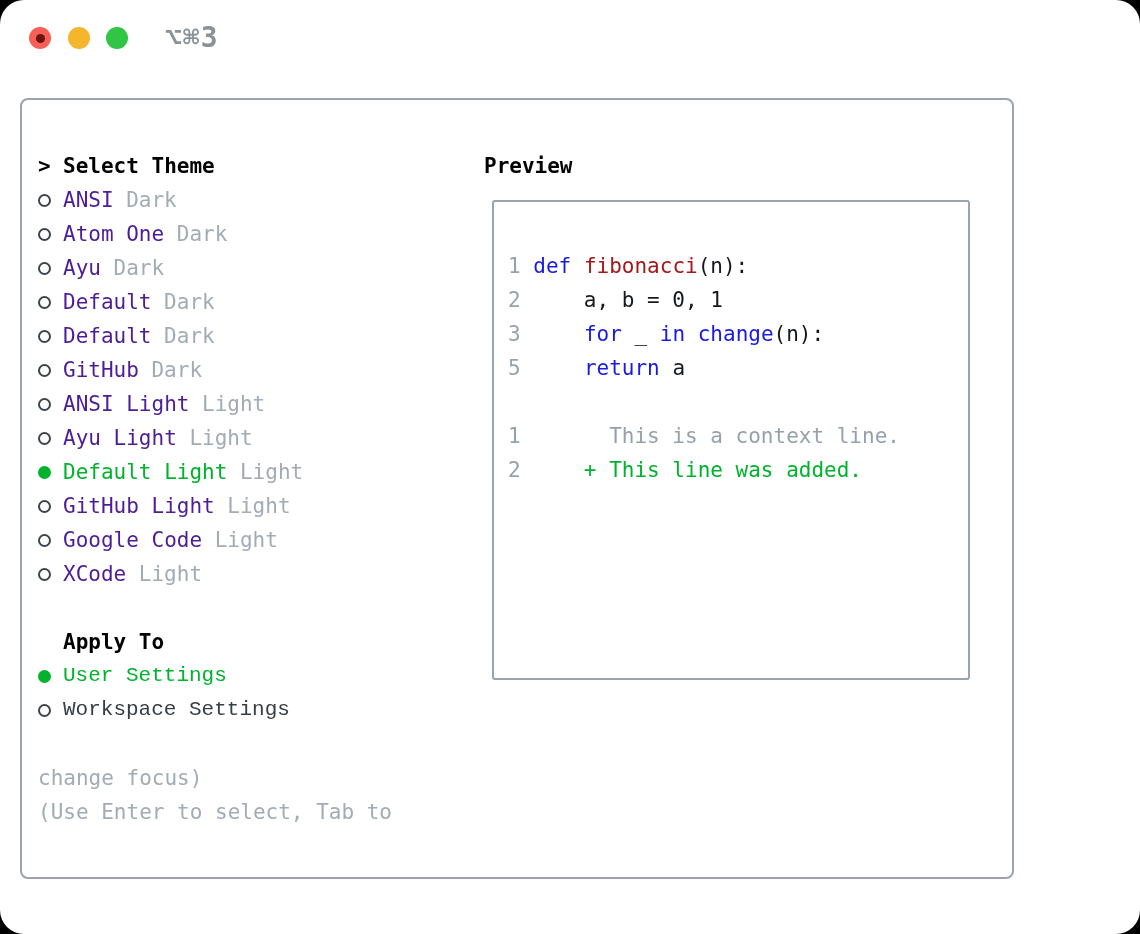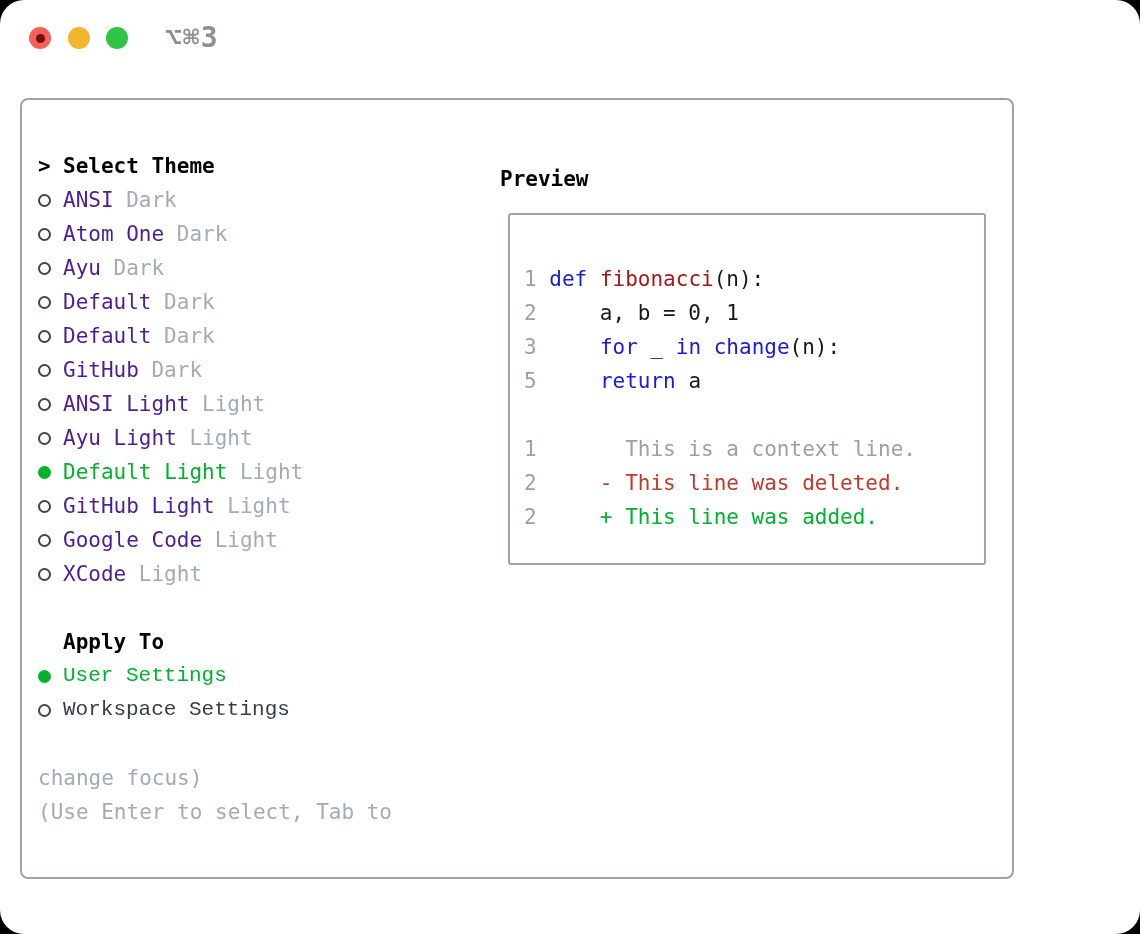--- a/index.html
+++ b/index.html
@@ -18,38 +18,38 @@
     position:absolute;left:165px;top:21px;font-size:28px;font-weight:bold;
     color:#8b9197;letter-spacing:1px;
   }
   
   .panel{
     position:absolute;left:20px;top:98px;width:994px;height:781px;
     border:2px solid #9aa3ae;border-radius:8px;box-sizing:border-box;background:#fff;
   }
   .col{position:absolute;top:49px;font-size:21px;line-height:34px;}
   .left-col{left:16px;}
-  .right-col{left:478px;margin-top:13px;}
+  .right-col{left:462px;}
   .row{display:flex;align-items:center;height:34px;white-space:pre;}
   .spacer{height:34px;}
   .bullet-cell{width:25px;display:flex;align-items:center;flex:none;}
   .dot{width:13px;height:13px;border-radius:50%;box-sizing:border-box;}
   .dot.hollow{border:2px solid #3e444c;background:transparent;}
   .dot.filled{background:#00b32d;border:none;}
   .prompt{width:25px;flex:none;font-weight:bold;color:#000;}
   .hdr{font-weight:bold;color:#000;}
   .theme-name{color:#4c1d95;}
   .theme-name.sel{color:#00b32d;}
   .variant{color:#a3abb5;margin-left:12.6px;}
   .opt-label{color:#383e46;font-family:Liberation Mono, monospace;}
   .opt-label.sel{color:#00b32d;}
   .help{color:#a3abb5;white-space:pre;}
   
   .preview-box{
-    margin-top:17px;margin-left:8px;width:478px;height:352px;
+    margin-top:17px;margin-left:8px;width:478px;height:480px;
     border:2px solid #9aa3ae;border-radius:3px;box-sizing:border-box;
     padding:47px 0 0 14px;overflow:hidden;
   }
   .cline{height:34px;line-height:34px;white-space:pre;font-size:21px;}
   .lnum{color:#98a1ab;display:inline-block;width:25.3px;}
   .kw{color:#1a1ae0;}
   .fn{color:#a31818;}
   .pl{color:#15181c;}
   .ctx{color:#98a1ab;}
   .del{color:#c23a2a;}
@@ -111,20 +111,19 @@
       <div class="preview-box">
         <div id="code-lines">
             <div class="cline"><span class="lnum">1</span><span class="kw">def</span><span class="pl"> </span><span class="fn">fibonacci</span><span class="pl">(n):</span></div>
             <div class="cline"><span class="lnum">2</span><span class="pl">    a, b = 0, 1</span></div>
             <div class="cline"><span class="lnum">3</span><span class="pl">    </span><span class="kw">for</span><span class="pl"> _ </span><span class="kw">in</span><span class="pl"> </span><span class="kw">change</span><span class="pl">(n):</span></div>
             <div class="cline"><span class="lnum">5</span><span class="pl">    </span><span class="kw">return</span><span class="pl"> a</span></div>
           </div>
         <div class="cline"> </div>
         <div id="diff-lines">
             <div class="cline"><span class="lnum ctx">1</span><span class="ctx">      This is a context line.</span></div>
-            <div class="cline"><span class="lnum ctx">2</span><span class="del">    - This line was deleted.</span></div>
             <div class="cline"><span class="lnum ctx">2</span><span class="add">    + This line was added.</span></div>
           </div>
       </div>
     </div>
 
   </div>
 </div>
 
 </body></html>

